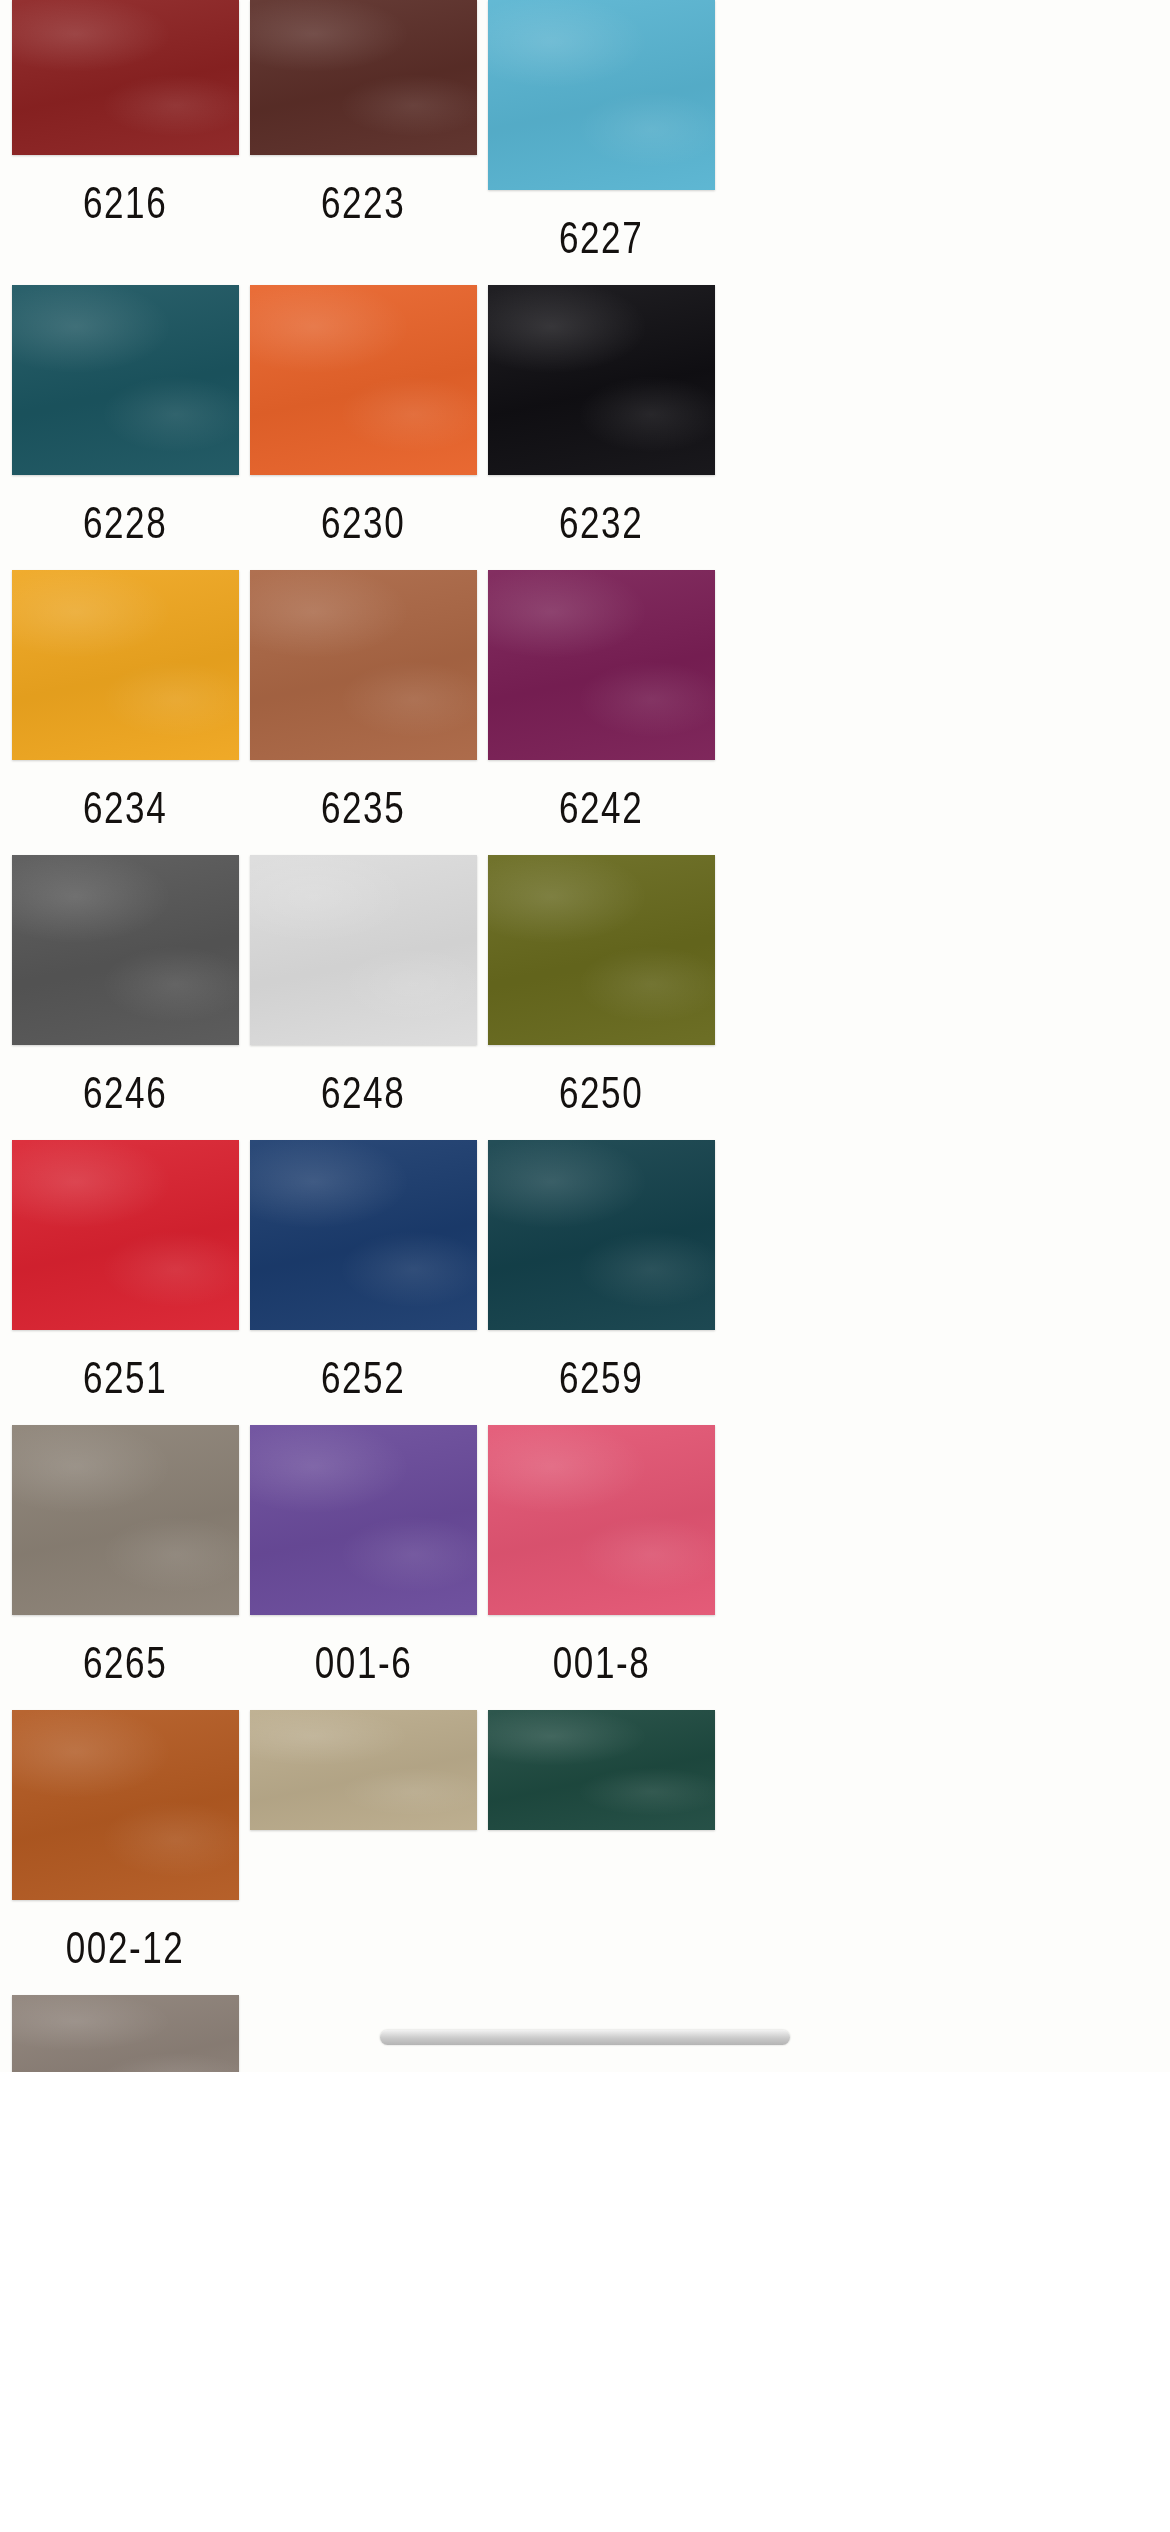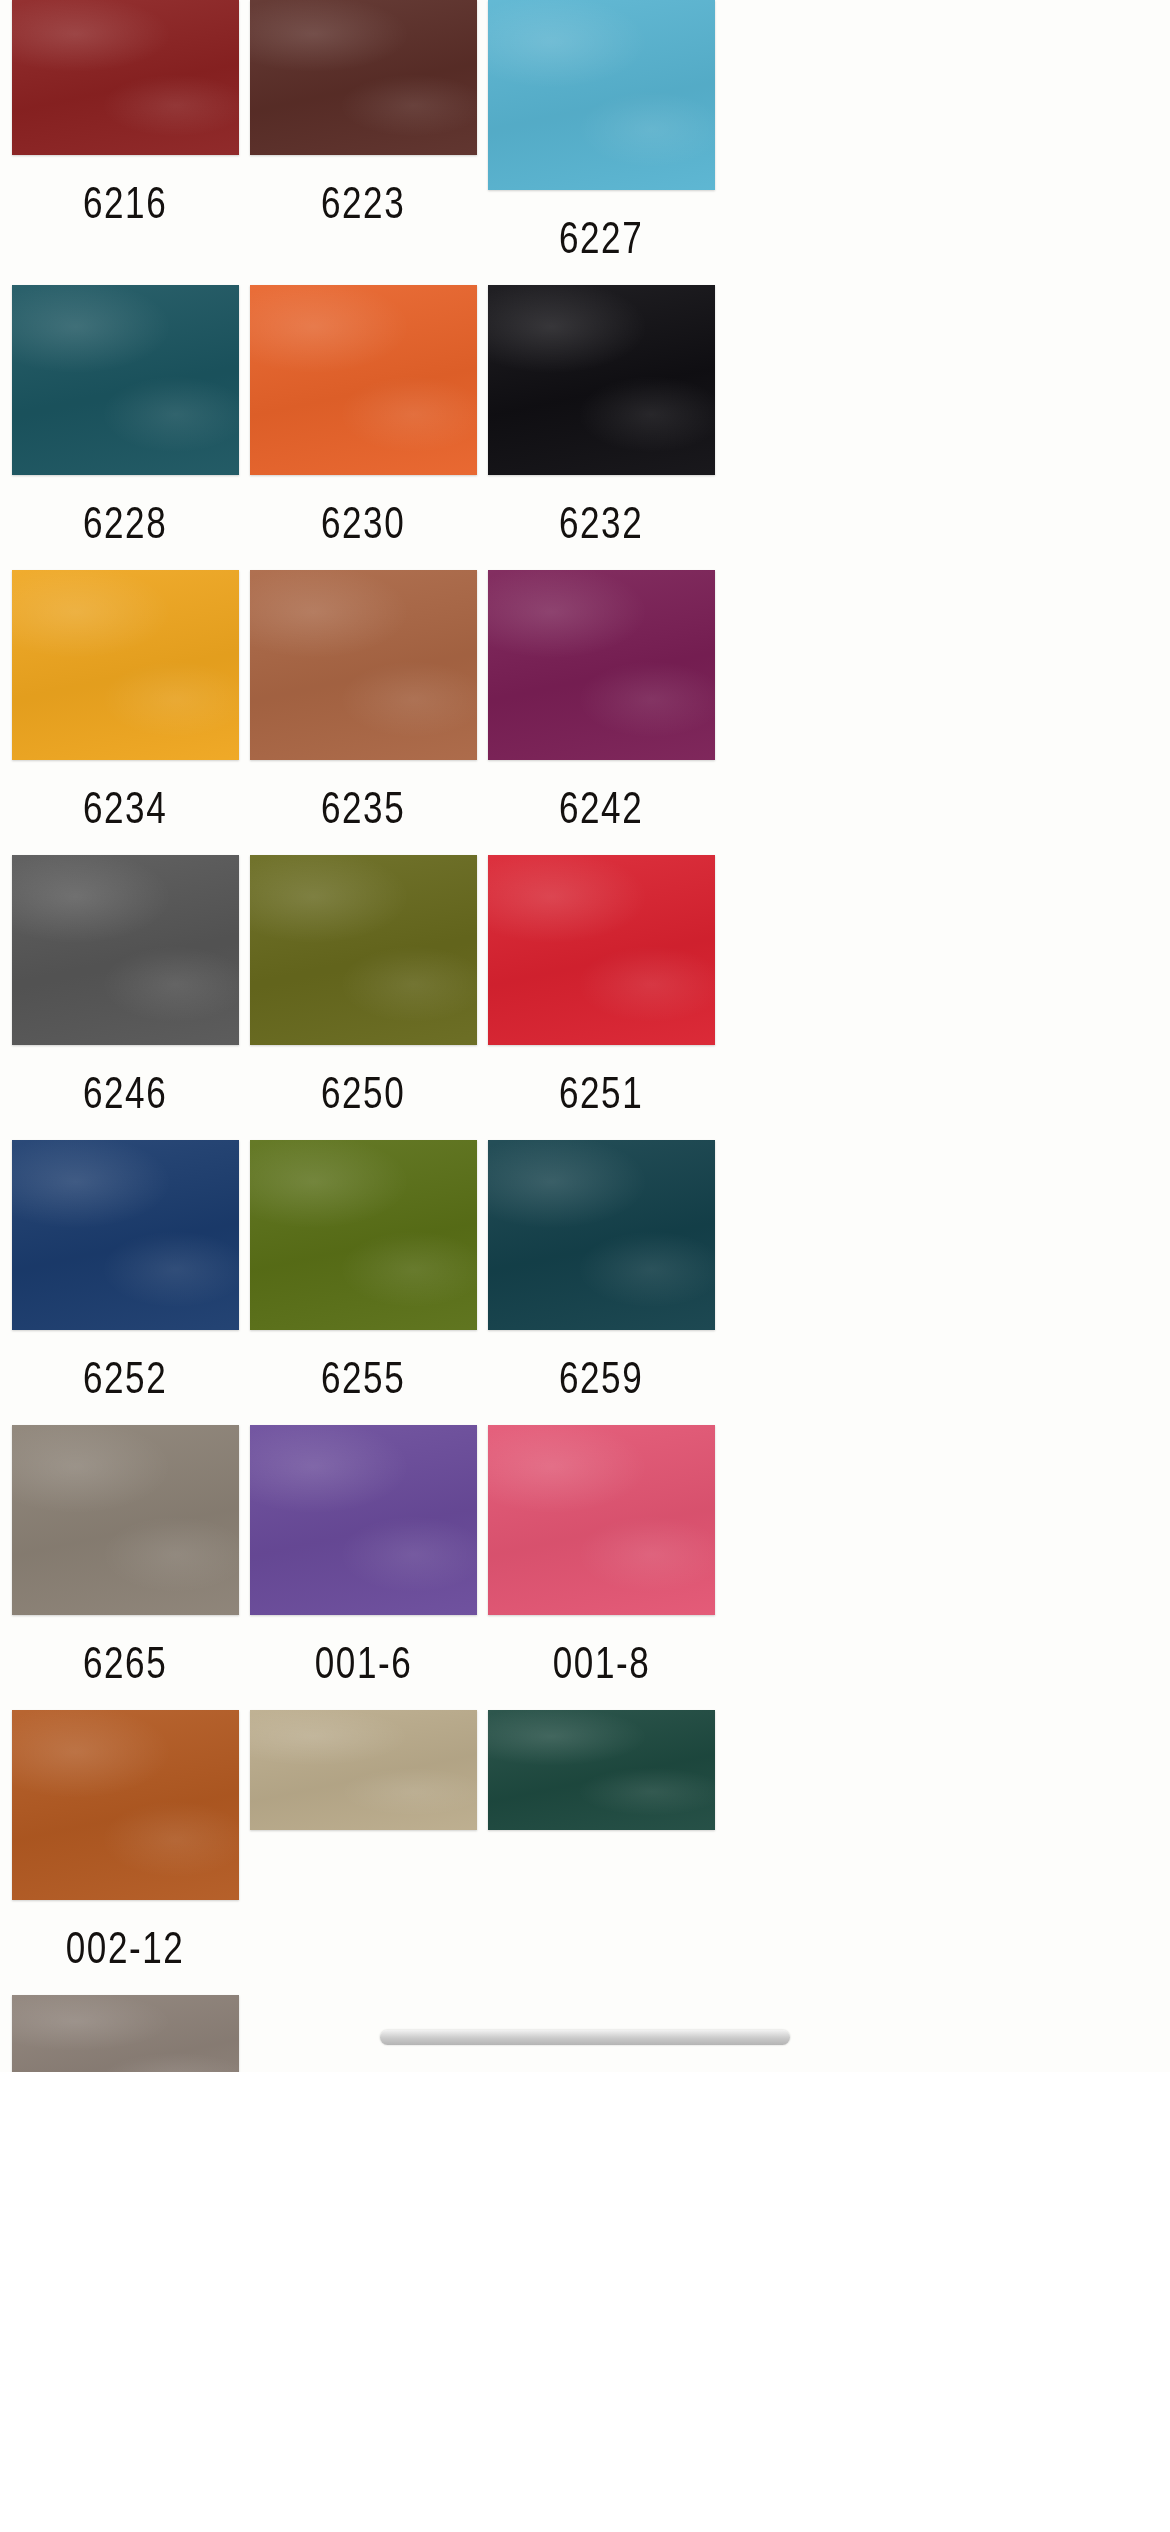--- a/index.html
+++ b/index.html
@@ -121,34 +121,34 @@
       </div>
       <div class="swatch-cell">
         <div class="swatch-chip" style="background: rgb(122, 31, 85);"></div>
         <div class="swatch-label">6242</div>
       </div>
       <div class="swatch-cell">
         <div class="swatch-chip" style="background: rgb(86, 86, 86);"></div>
         <div class="swatch-label">6246</div>
       </div>
       <div class="swatch-cell">
+        <div class="swatch-chip" style="background: rgb(220, 220, 220);"></div>
+        <div class="swatch-label">6248</div>
+      </div>
+      <div class="swatch-cell">
         <div class="swatch-chip" style="background: rgb(103, 105, 29);"></div>
         <div class="swatch-label">6250</div>
       </div>
       <div class="swatch-cell">
         <div class="swatch-chip" style="background: rgb(218, 34, 48);"></div>
         <div class="swatch-label">6251</div>
       </div>
       <div class="swatch-cell">
         <div class="swatch-chip" style="background: rgb(27, 60, 110);"></div>
         <div class="swatch-label">6252</div>
-      </div>
-      <div class="swatch-cell">
-        <div class="swatch-chip" style="background: rgb(90, 112, 23);"></div>
-        <div class="swatch-label">6255</div>
       </div>
       <div class="swatch-cell">
         <div class="swatch-chip" style="background: rgb(20, 65, 75);"></div>
         <div class="swatch-label">6259</div>
       </div>
       <div class="swatch-cell">
         <div class="swatch-chip" style="background: rgb(139, 129, 117);"></div>
         <div class="swatch-label">6265</div>
       </div>
       <div class="swatch-cell">

